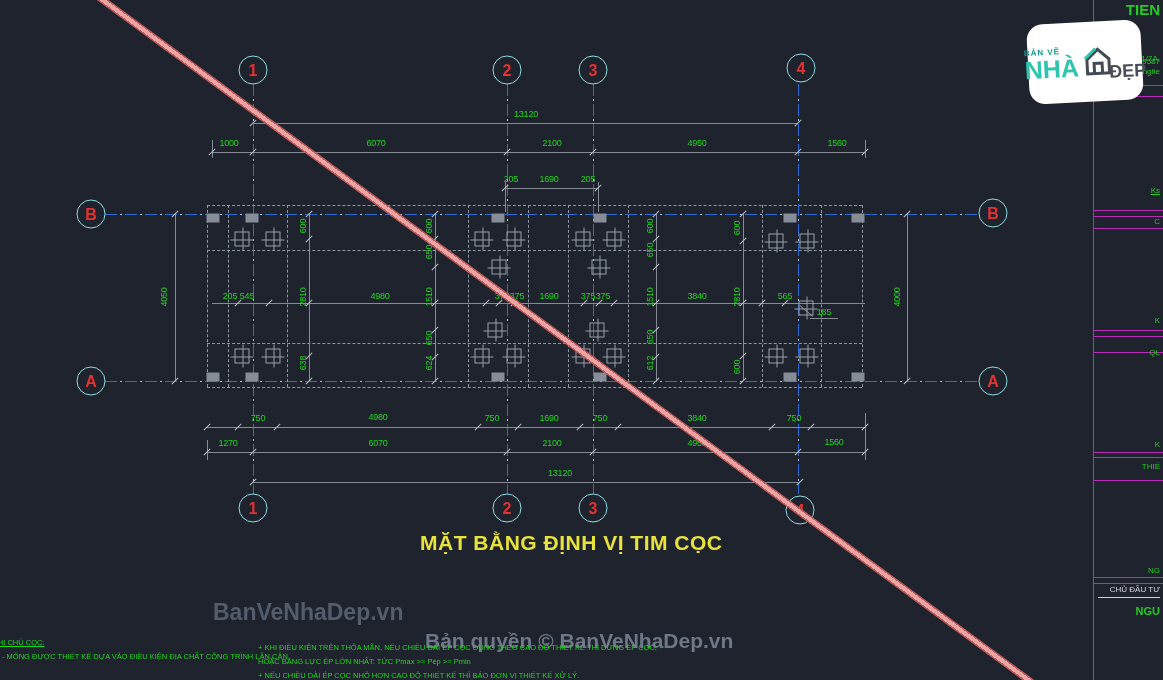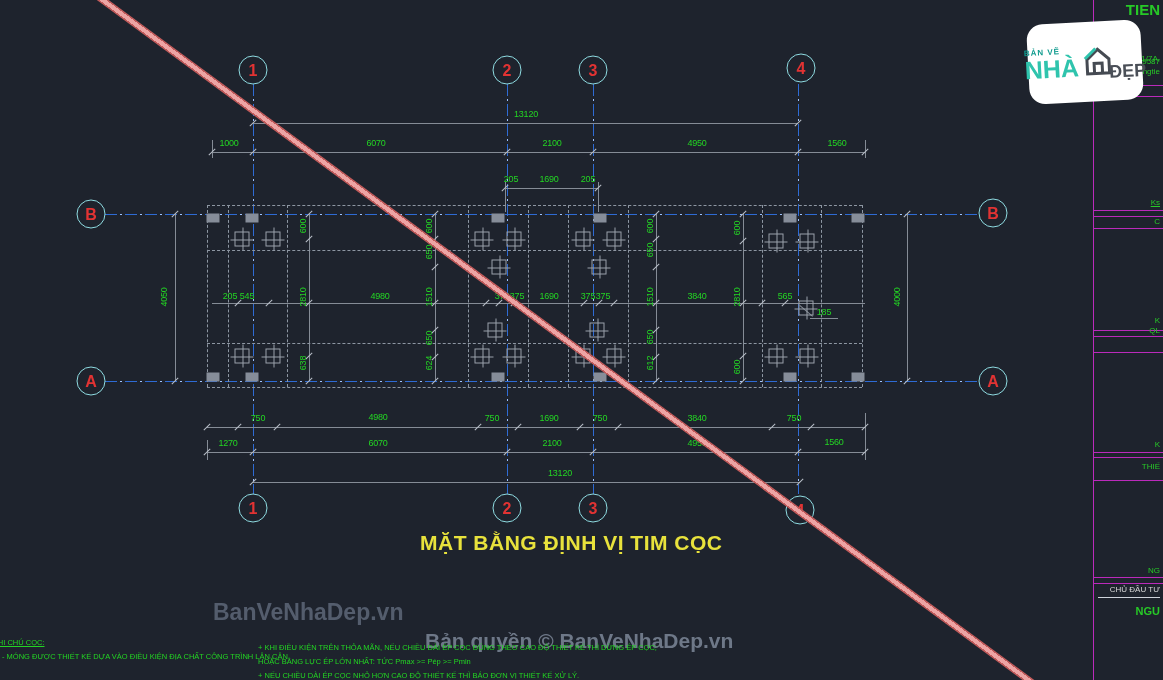--- a/index.html
+++ b/index.html
@@ -105,24 +105,24 @@
       <div class="mg-h" style="left: 1093px; top: 452px; width: 70px;"></div>
       <div class="mg-h" style="left: 1093px; top: 457px; width: 70px;"></div>
       <div class="mg-h" style="left: 1093px; top: 480px; width: 70px;"></div>
       <div class="mg-h" style="left: 1093px; top: 577px; width: 70px;"></div>
       <div class="mg-h" style="left: 1093px; top: 583px; width: 70px;"></div>
       <div class="tb-underline" style="left: 1098px; top: 597px; width: 62px;"></div>
       <div class="tb-label big" style="top: 2px;">TIEN</div>
       <div class="tb-label" style="top: 54px;">C: 1358/21/7A,</div>
       <div class="tb-label" style="top: 57px;">9587</div>
       <div class="tb-label" style="top: 67px;">Web: xaydungtie</div>
-      <div class="tb-label" style="top: 198px; text-decoration: underline;">Ks</div>
+      <div class="tb-label" style="top: 186px; text-decoration: underline;">Ks</div>
       <div class="tb-label" style="top: 217px;">C</div>
       <div class="tb-label" style="top: 316px;">K</div>
-      <div class="tb-label" style="top: 326px;">QL</div>
+      <div class="tb-label" style="top: 348px;">QL</div>
       <div class="tb-label" style="top: 440px;">K</div>
       <div class="tb-label" style="top: 462px;">THIẾ</div>
       <div class="tb-label" style="top: 566px;">NG</div>
       <div class="tb-label white" style="top: 585px;">CHỦ ĐẦU TƯ</div>
       <div class="tb-label big2" style="top: 605px;">NGU</div>
     </div>
 
   <div class="logo">
     <div class="logo-col">
       <span class="logo-top">BẢN VẼ</span>

